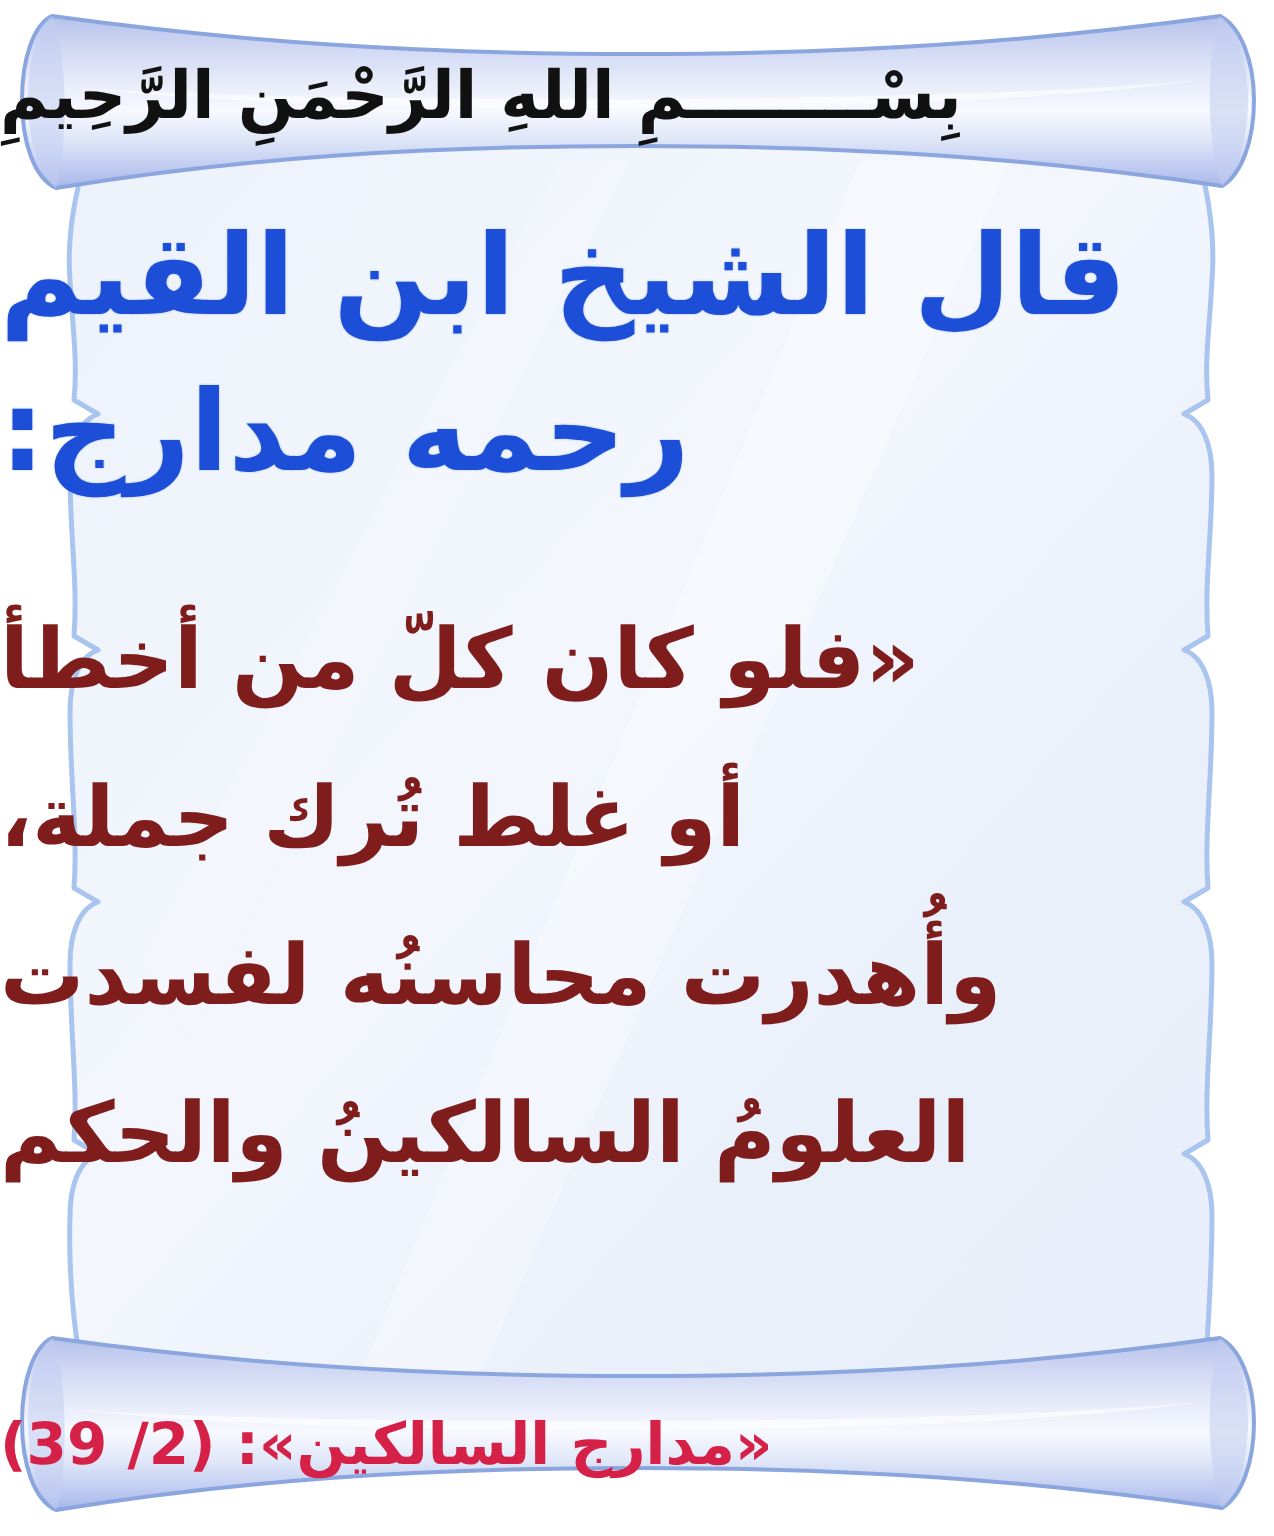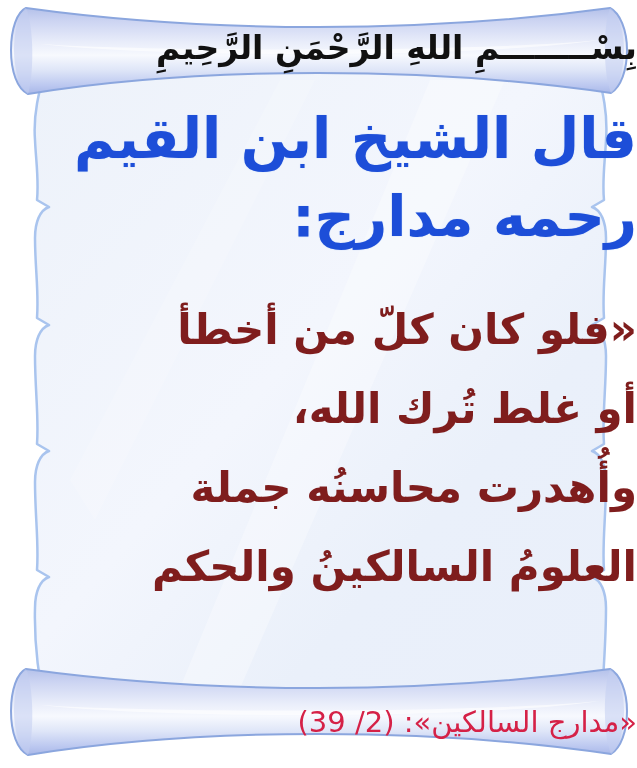--- a/index.html
+++ b/index.html
@@ -19,24 +19,23 @@
   .bg-svg {
     position: absolute;
     inset: 0;
     width: 637px;
     height: 768px;
   }
   .txt {
     position: absolute;
     left: 0;
     right: 0;
-    text-align: right;
+    text-align: left;
     direction: rtl;
     unicode-bidi: embed;
-    padding-left: 43px;
   }
   .basmala {
     top: 22px;
     font-size: 33px;
     font-weight: bold;
     color: #111111;
     line-height: 52px;
   }
   .heading {
     top: 100px;
@@ -49,21 +48,21 @@
   .quote {
     top: 290px;
     font-size: 42px;
     font-weight: bold;
     color: #7f1d1d;
     line-height: 79px;
   }
   .source {
     top: 697px;
     font-size: 29px;
-    font-weight: normal;
+    font-weight: bold;
     color: #d52147;
     line-height: 50px;
   }
 </style>
 </head>
 <body>
 
 <div class="canvas">
 
   <svg class="bg-svg" viewBox="0 0 637 768" aria-hidden="true">
@@ -146,20 +145,20 @@
 
   <div class="txt basmala">بِسْــــــــمِ اللهِ الرَّحْمَنِ الرَّحِيمِ</div>
 
   <div class="txt heading">
     <div>قال الشيخ ابن القيم</div>
     <div>رحمه مدارج:</div>
   </div>
 
   <div class="txt quote">
     <div>«فلو كان كلّ من أخطأ</div>
-    <div>أو غلط تُرك الله،</div>
-    <div>وأُهدرت محاسنُه جملة</div>
+    <div>أو غلط تُرك جملة،</div>
+    <div>وأُهدرت محاسنُه لفسدت</div>
     <div>العلومُ السالكينُ والحكم</div>
   </div>
 
   <div class="txt source">«مدارج السالكين»: (2/ 39)</div>
 
 </div>
 
 </body></html>

